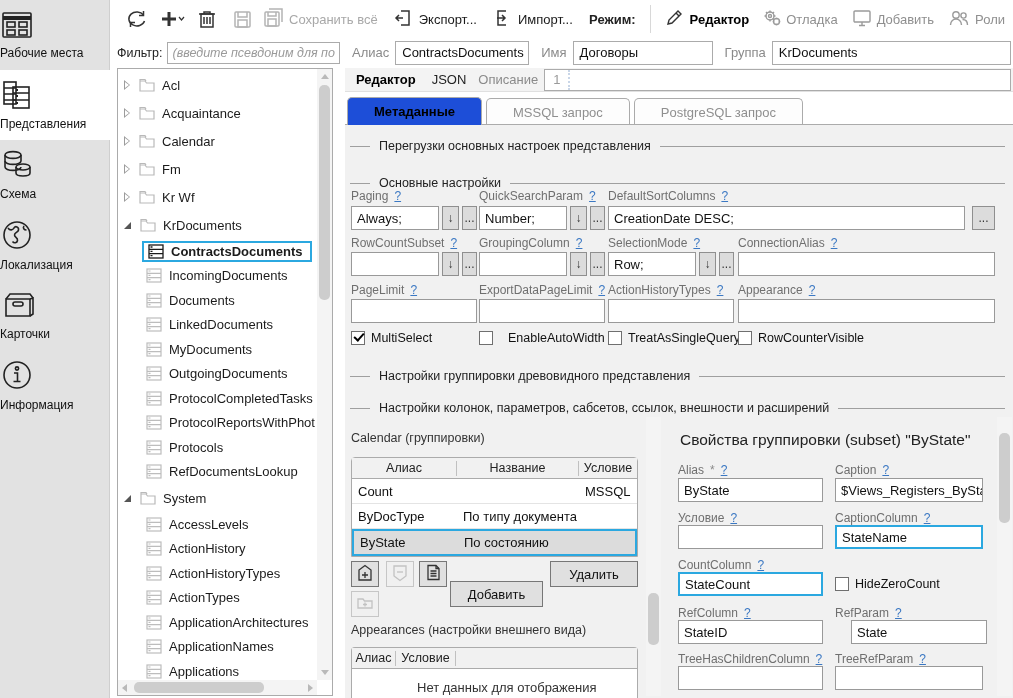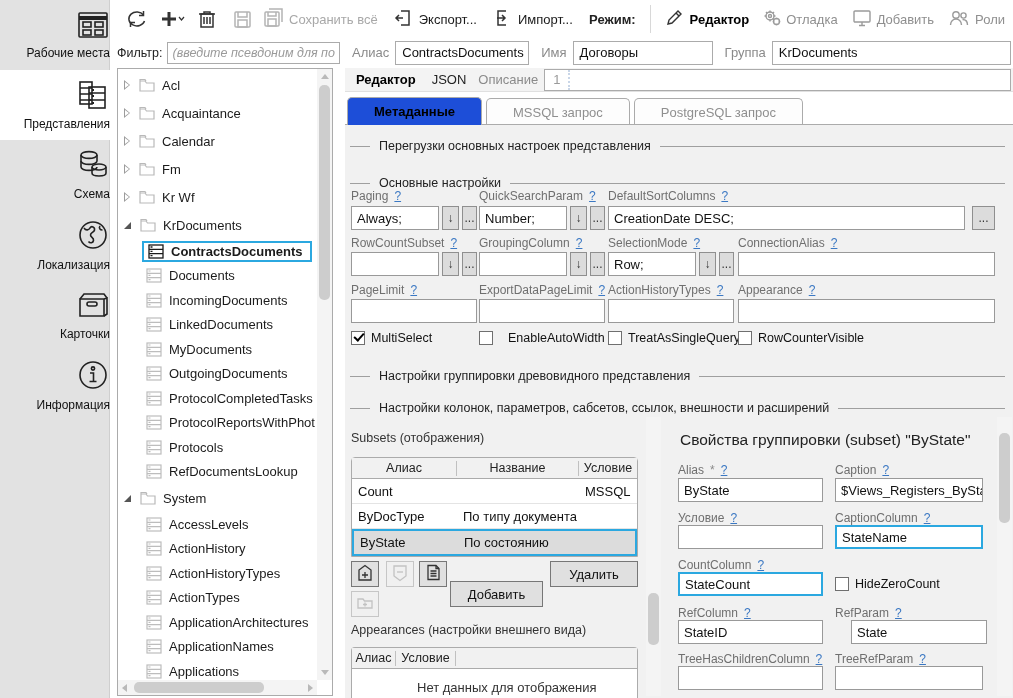--- a/index.html
+++ b/index.html
@@ -1,21 +1,21 @@
 <!DOCTYPE html>
 <html><head>
 <meta charset="utf-8">
 <style>
   * { margin:0; padding:0; box-sizing:border-box; font-family:"Liberation Sans","DejaVu Sans",sans-serif; }
   html,body { width:1013px; height:698px; overflow:hidden; background:#fff; }
   .app { position:relative; width:1013px; height:698px; background:#fff; font-size:13px; color:#1a1a1a; }
 
   
   .rail { position:absolute; left:0; top:0; width:110px; height:698px; background:#e2e2e2; border-right:1px solid #cfcfcf; }
-  .rail-item { width:110px; height:70px; display:flex; flex-direction:column; align-items:flex-end; justify-content:center; gap:3px; cursor:pointer; }
+  .rail-item { width:110px; height:70px; display:flex; flex-direction:column; align-items:flex-start; justify-content:center; gap:3px; cursor:pointer; }
   .rail-item.selected { background:#fff; }
   .rail-item .lbl { font-size:12px; color:#111; white-space:nowrap; }
   .rail-item svg { stroke:#222; fill:none; stroke-width:1.6; }
 
   
   .toolbar { position:absolute; left:110px; top:0; width:903px; height:38px; background:#fff; display:flex; align-items:center; padding:0 8px 0 14px; }
   .tb-icon { width:26px; height:26px; display:flex; align-items:center; justify-content:center; margin-right:9px; cursor:pointer; }
   .tb-icon svg { stroke:#333; fill:none; stroke-width:1.5; }
   .tb-icon.disabled svg { stroke:#b4b4b4; }
   .tb-text { display:flex; align-items:center; gap:5px; margin-right:16px; cursor:pointer; white-space:nowrap; }
@@ -353,28 +353,28 @@
                 <path d="M1 5.3 h14 M1 9.6 h14 M2.5 3 h2 M2.5 7.4 h2 M2.5 11.7 h2"></path>
               </svg></span>
           <span class="tname">ContractsDocuments</span>
         </span>
       </div>
       <div class="trow child">
         <span class="ticon"><svg width="16" height="15" viewBox="0 0 16 15" style="stroke:#bdbdbd;fill:none;stroke-width:1.2">
               <rect x="1" y="1" width="14" height="13"></rect>
               <path d="M1 5.3 h14 M1 9.6 h14 M2.5 3 h2 M2.5 7.4 h2 M2.5 11.7 h2"></path>
             </svg></span>
+        <span class="tname">IncomingDocuments</span>
+      </div>
+      <div class="trow child">
+        <span class="ticon"><svg width="16" height="15" viewBox="0 0 16 15" style="stroke:#bdbdbd;fill:none;stroke-width:1.2">
+              <rect x="1" y="1" width="14" height="13"></rect>
+              <path d="M1 5.3 h14 M1 9.6 h14 M2.5 3 h2 M2.5 7.4 h2 M2.5 11.7 h2"></path>
+            </svg></span>
         <span class="tname">Documents</span>
-      </div>
-      <div class="trow child">
-        <span class="ticon"><svg width="16" height="15" viewBox="0 0 16 15" style="stroke:#bdbdbd;fill:none;stroke-width:1.2">
-              <rect x="1" y="1" width="14" height="13"></rect>
-              <path d="M1 5.3 h14 M1 9.6 h14 M2.5 3 h2 M2.5 7.4 h2 M2.5 11.7 h2"></path>
-            </svg></span>
-        <span class="tname">IncomingDocuments</span>
       </div>
       <div class="trow child">
         <span class="ticon"><svg width="16" height="15" viewBox="0 0 16 15" style="stroke:#bdbdbd;fill:none;stroke-width:1.2">
               <rect x="1" y="1" width="14" height="13"></rect>
               <path d="M1 5.3 h14 M1 9.6 h14 M2.5 3 h2 M2.5 7.4 h2 M2.5 11.7 h2"></path>
             </svg></span>
         <span class="tname">LinkedDocuments</span>
       </div>
       <div class="trow child">
         <span class="ticon"><svg width="16" height="15" viewBox="0 0 16 15" style="stroke:#bdbdbd;fill:none;stroke-width:1.2">
@@ -632,21 +632,21 @@
           <span class="clbl">RowCounterVisible</span>
         </div>
 
       <div class="sep" style="top:244px;">
           <span class="sep-label">Настройки группировки древовидного представления</span>
         </div>
       <div class="sep" style="top:276px;">
           <span class="sep-label">Настройки колонок, параметров, сабсетов, ссылок, внешности и расширений</span>
         </div>
 
-      <div class="panel-label" style="left:6px; top:306px;">Subsets (отображения)</div>
+      <div class="panel-label" style="left:6px; top:306px;">Calendar (группировки)</div>
 
       <div class="stable" style="left:6px; top:332px; width:287px;">
         <div class="shead">
           <span class="hc" style="width:105px;">Алиас</span>
           <span class="hc" style="width:122px;">Название</span>
           <span class="hc" style="flex:1;">Условие</span>
         </div>
         <div class="srow">
           <span class="c" style="width:105px;">Count</span>
           <span class="c" style="width:122px;"></span>

